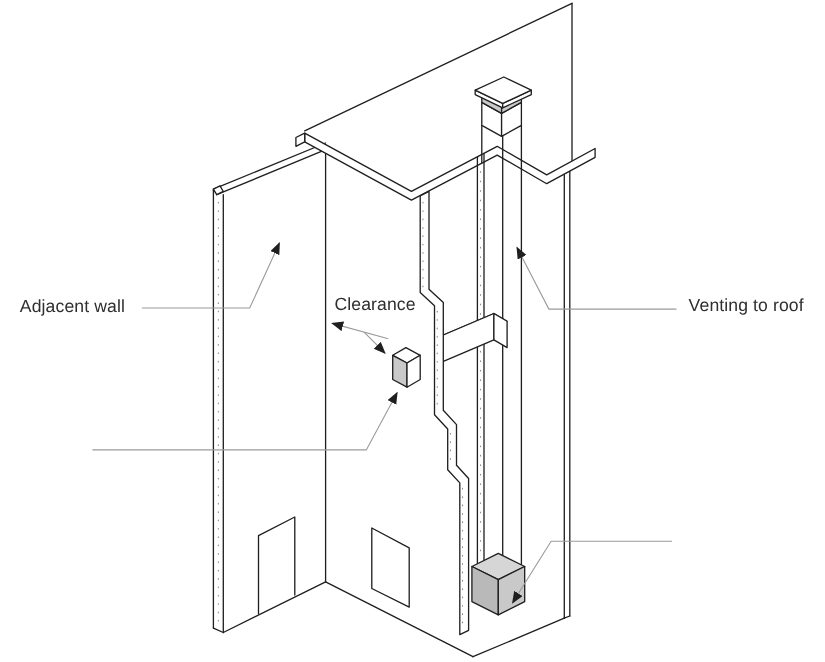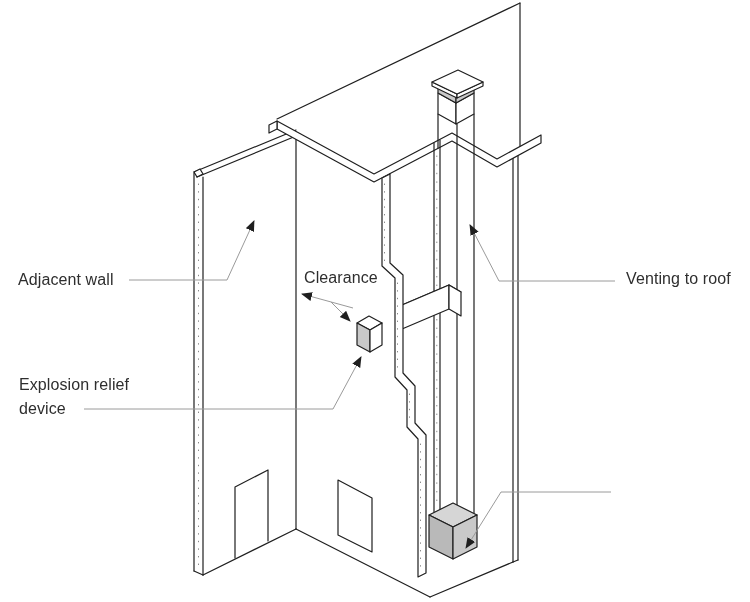--- a/index.html
+++ b/index.html
@@ -122,17 +122,15 @@
       <path d="M611,492 L501,492 L466,548" marker-end="url(#arr)"></path>
     </g>
   </svg>
 
   <div class="lbl" style="left:18px;top:268px;">Adjacent wall</div>
 
   <div class="lbl" style="left:304px;top:266px;text-align:right;">Clearance</div>
 
   <div class="lbl" style="left:587px;top:267px;margin-left:39px;">Venting to roof</div>
 
-  <div class="lbl" style="left:19px;top:373px;">Explosion relief
-device</div>
 
 
 </div>
 
 </body></html>

